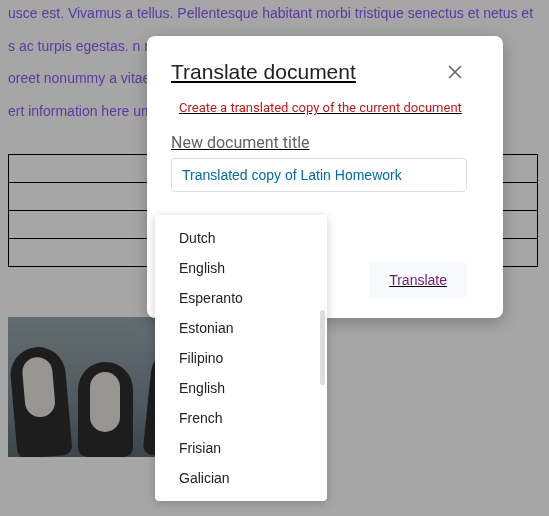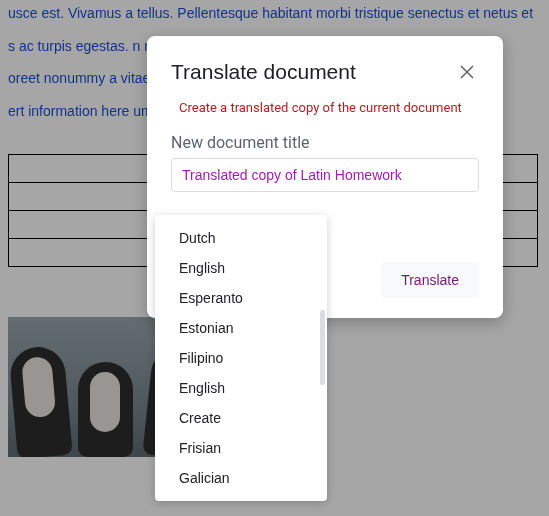--- a/index.html
+++ b/index.html
@@ -9,21 +9,21 @@
     background: #fff;
     width: 549px;
     height: 516px;
     overflow: hidden;
     position: relative;
   }
   .bg-doc {
     position: absolute;
     top: 0; left: 0; right: 0; bottom: 0;
     padding: 0 8px;
-    color: #1d4ed8;
+    color: #8b5cf6;
     font-size: 14px;
     line-height: 1.9;
   }
   .bg-doc p { margin: 0 0 6px 0; }
   .bg-table {
     border-collapse: collapse;
     width: 530px;
     margin-top: 30px;
   }
   .bg-table td {
@@ -63,22 +63,23 @@
     background: rgba(0,0,0,0.35);
   }
   .dialog {
     position: absolute;
     left: 147px;
     top: 36px;
     width: 356px;
     background: #fff;
     border-radius: 8px;
     box-shadow: 0 4px 16px rgba(0,0,0,0.25);
-    padding: 24px 24px 20px 24px;
+    padding: 24px 36px 20px 24px;
     font-family: 'Segoe UI', Roboto, Arial, sans-serif;
+    text-decoration: underline;
   }
   .dlg-head {
     display: flex;
     justify-content: space-between;
     align-items: flex-start;
   }
   .dlg-title {
     font-size: 21px;
     color: #202124;
     font-weight: 400;
@@ -106,21 +107,21 @@
     margin: 18px 0 6px 0;
     font-size: 16px;
     color: #5f6368;
   }
   .title-input {
     width: 100%;
     border: 1px solid #dadce0;
     border-radius: 4px;
     padding: 8px 10px;
     font-size: 14px;
-    color: #a21caf;
+    color: #0369a1;
     outline: none;
   }
   .actions {
     display: flex;
     justify-content: flex-end;
     margin-top: 70px;
   }
   .translate-btn {
     background: #f8f9fa;
     color: #701a75;
@@ -216,17 +217,17 @@
   </div>
 </div>
 
 <div class="dropdown">
   <div class="dd-item">Dutch</div>
   <div class="dd-item">English</div>
   <div class="dd-item">Esperanto</div>
   <div class="dd-item">Estonian</div>
   <div class="dd-item">Filipino</div>
   <div class="dd-item">English</div>
-  <div class="dd-item">Create</div>
+  <div class="dd-item">French</div>
   <div class="dd-item">Frisian</div>
   <div class="dd-item">Galician</div>
   <div class="dd-scroll"></div>
 </div>
 
 </body></html>

